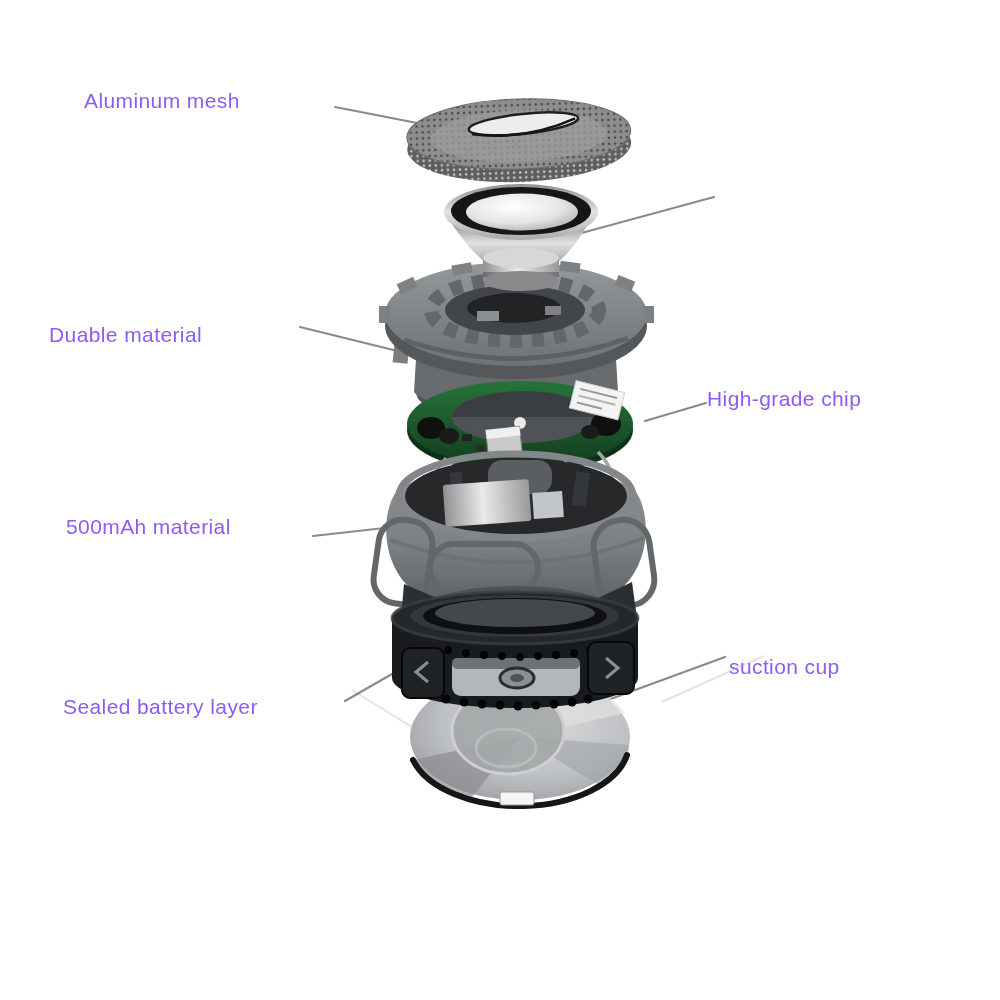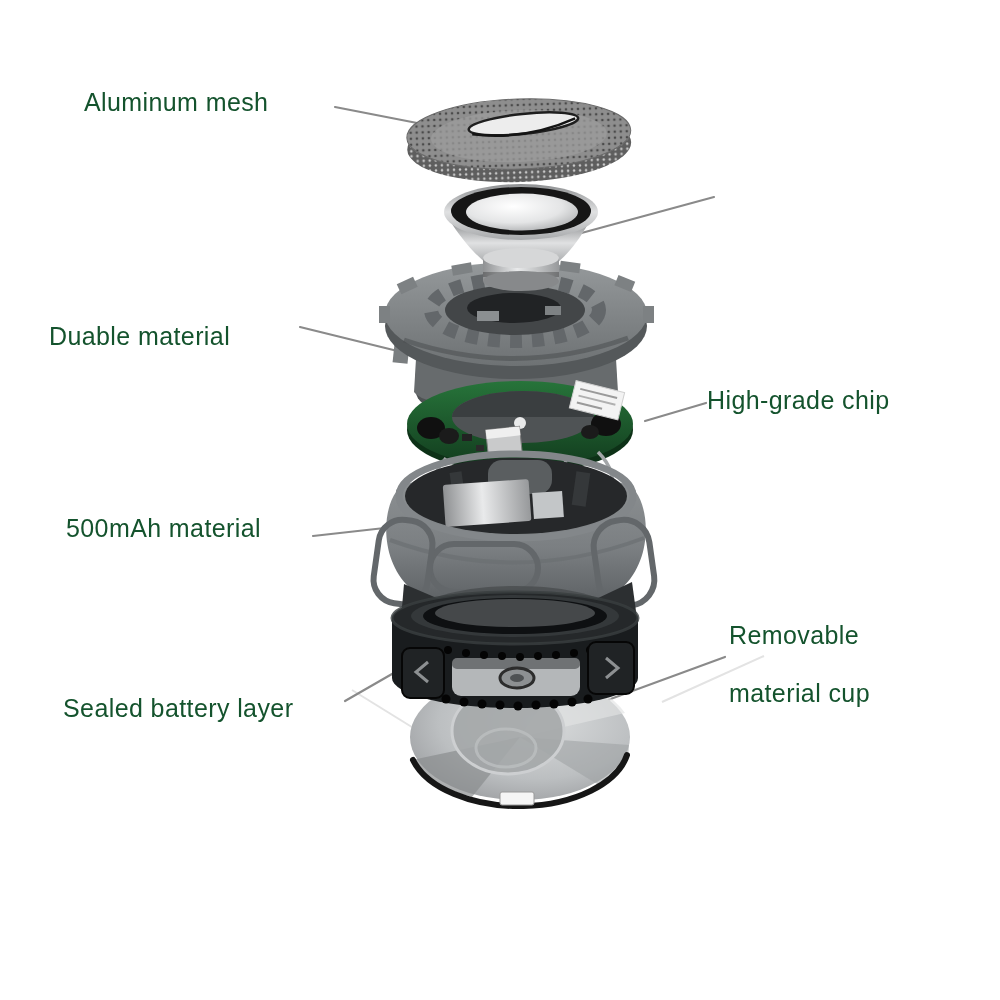--- a/index.html
+++ b/index.html
@@ -6,23 +6,23 @@
   .canvas{
     position:relative;
     width:1000px;height:1000px;
     background:#ffffff;
     font-family:"Liberation Sans", sans-serif;
     overflow:hidden;
   }
   .art{position:absolute;left:0;top:0;width:1000px;height:1000px;}
   .callout{
     position:absolute;
-    font-size:25px;
+    font-size:21px;
     letter-spacing:0.4px;
-    color:#14532d;
+    color:#8b5cf6;
     white-space:nowrap;
     line-height:1;
   }
   .callout .line2{display:block;margin-top:33px;}
 </style>
 </head>
 <body>
 
 <div class="canvas">
 
@@ -243,17 +243,16 @@
 
   <div class="callout" style="left:49px;top:324px">Duable material</div>
 
   <div class="callout" style="left:707px;top:388px">High-grade chip</div>
 
   <div class="callout" style="left:66px;top:516px">500mAh material</div>
 
   <div class="callout" style="left:63px;top:696px">Sealed battery layer</div>
 
   <div class="callout" style="left:729px;top:623px">
-    <span>Removable</span>
-    <span class="line2">material cup</span>
+    <span class="line2">suction cup</span>
   </div>
 
 </div>
 
 </body></html>

